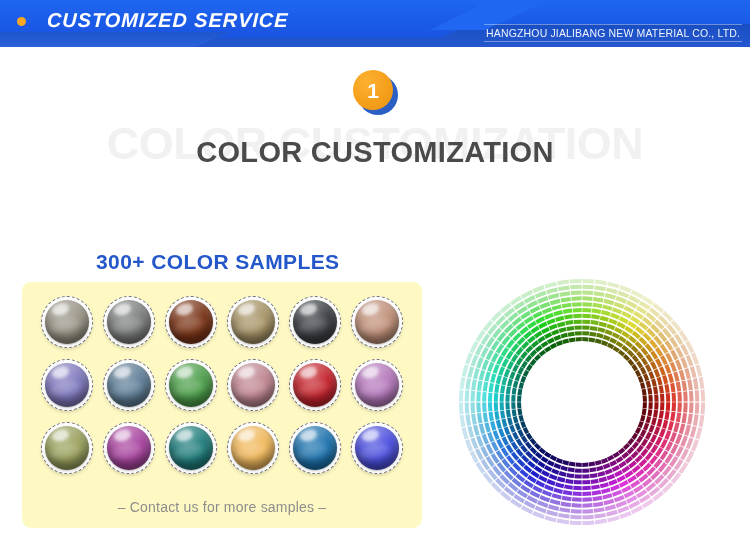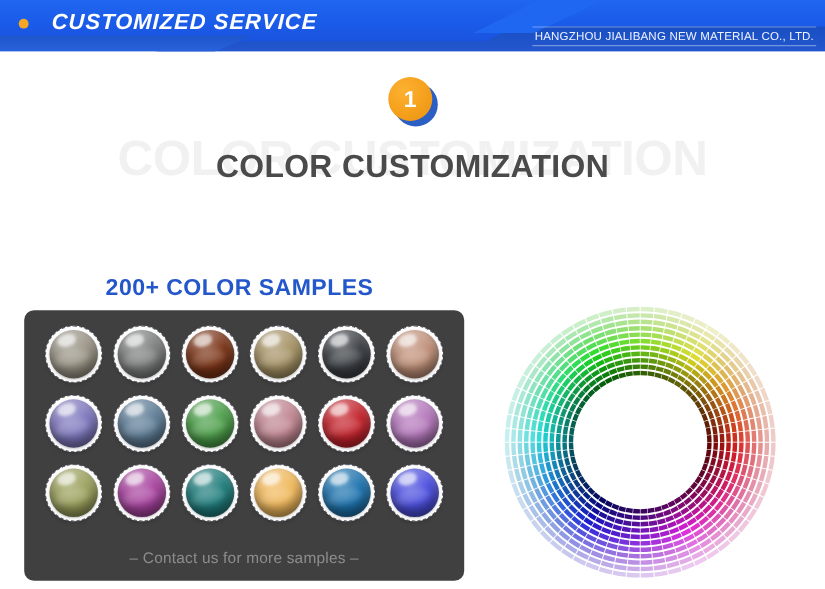--- a/index.html
+++ b/index.html
@@ -164,21 +164,21 @@
     color: #2457c9;
     letter-spacing: 0.4px;
     white-space: nowrap;
   }
 
   
   .swatch-card {
     position: absolute;
     left: 22px; top: 282px;
     width: 400px; height: 246px;
-    background: #404040;
+    background: #fef9c3;
     border-radius: 9px;
   }
   .swatch-grid {
     position: absolute;
     left: 14px; top: 12px;
     width: 372px;
     display: grid;
     grid-template-columns: repeat(6, 1fr);
     grid-row-gap: 7px;
     justify-items: center;
@@ -265,21 +265,21 @@
 <div class="badge-wrap">
   <div class="badge-shadow"></div>
   <div class="badge-circle">1</div>
 </div>
 
 <div class="title-zone">
   <div class="watermark">COLOR CUSTOMIZATION</div>
   <div class="main-title">COLOR CUSTOMIZATION</div>
 </div>
 
-<div class="section-heading">200+ COLOR SAMPLES</div>
+<div class="section-heading">300+ COLOR SAMPLES</div>
 
 <div class="swatch-card">
   <div class="swatch-grid">
       <div class="swatch">
         <div class="swatch-ring"></div>
         <div class="swatch-blob" style="background: radial-gradient(circle at 38% 26%, rgb(192, 189, 180) 0%, rgb(154, 148, 134) 45%, rgb(105, 101, 91) 100%);"></div>
       </div>
       <div class="swatch">
         <div class="swatch-ring"></div>
         <div class="swatch-blob" style="background: radial-gradient(circle at 38% 26%, rgb(174, 176, 175) 0%, rgb(125, 127, 126) 45%, rgb(85, 86, 86) 100%);"></div>

